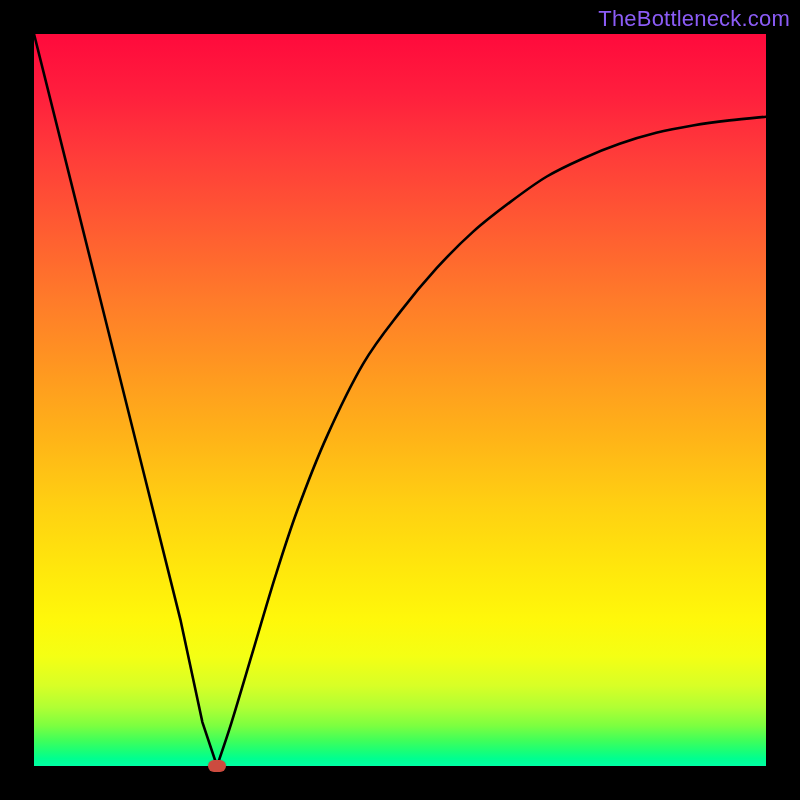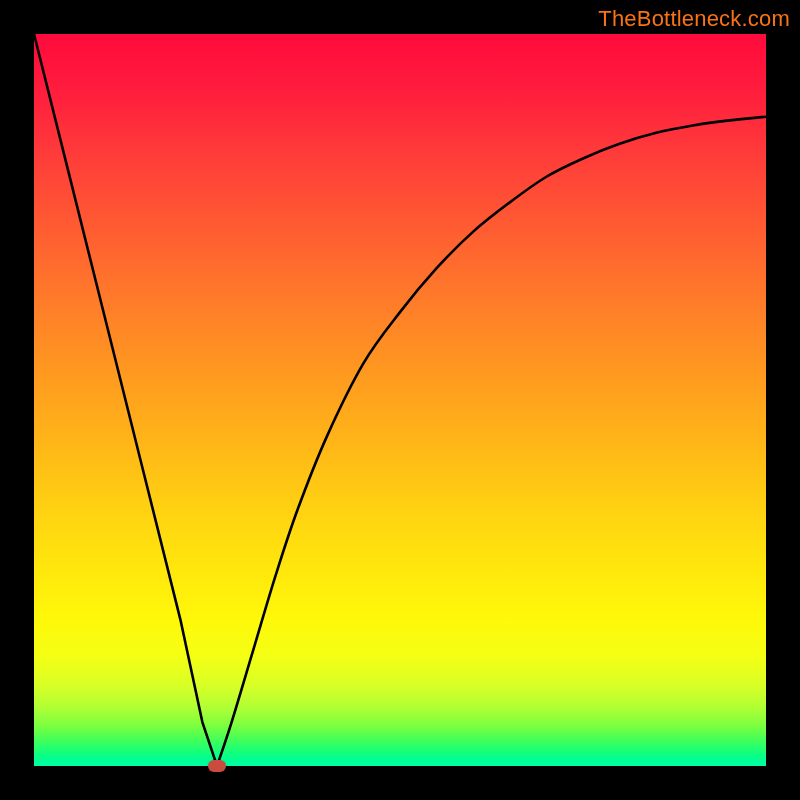--- a/index.html
+++ b/index.html
@@ -45,21 +45,21 @@
       #40ff5a 96.5%,
       #18ff78 98%,
       #00ff90 99%,
       #00ffa4 100%
     );
   }
   .attribution {
     position: absolute;
     top: 6px;
     right: 10px;
-    color: #f97316;
+    color: #8b5cf6;
     font-size: 22px;
     font-weight: 500;
     letter-spacing: 0.2px;
     user-select: none;
   }
   svg.curve {
     position: absolute;
     left: 34px;
     top: 34px;
     width: 732px;

